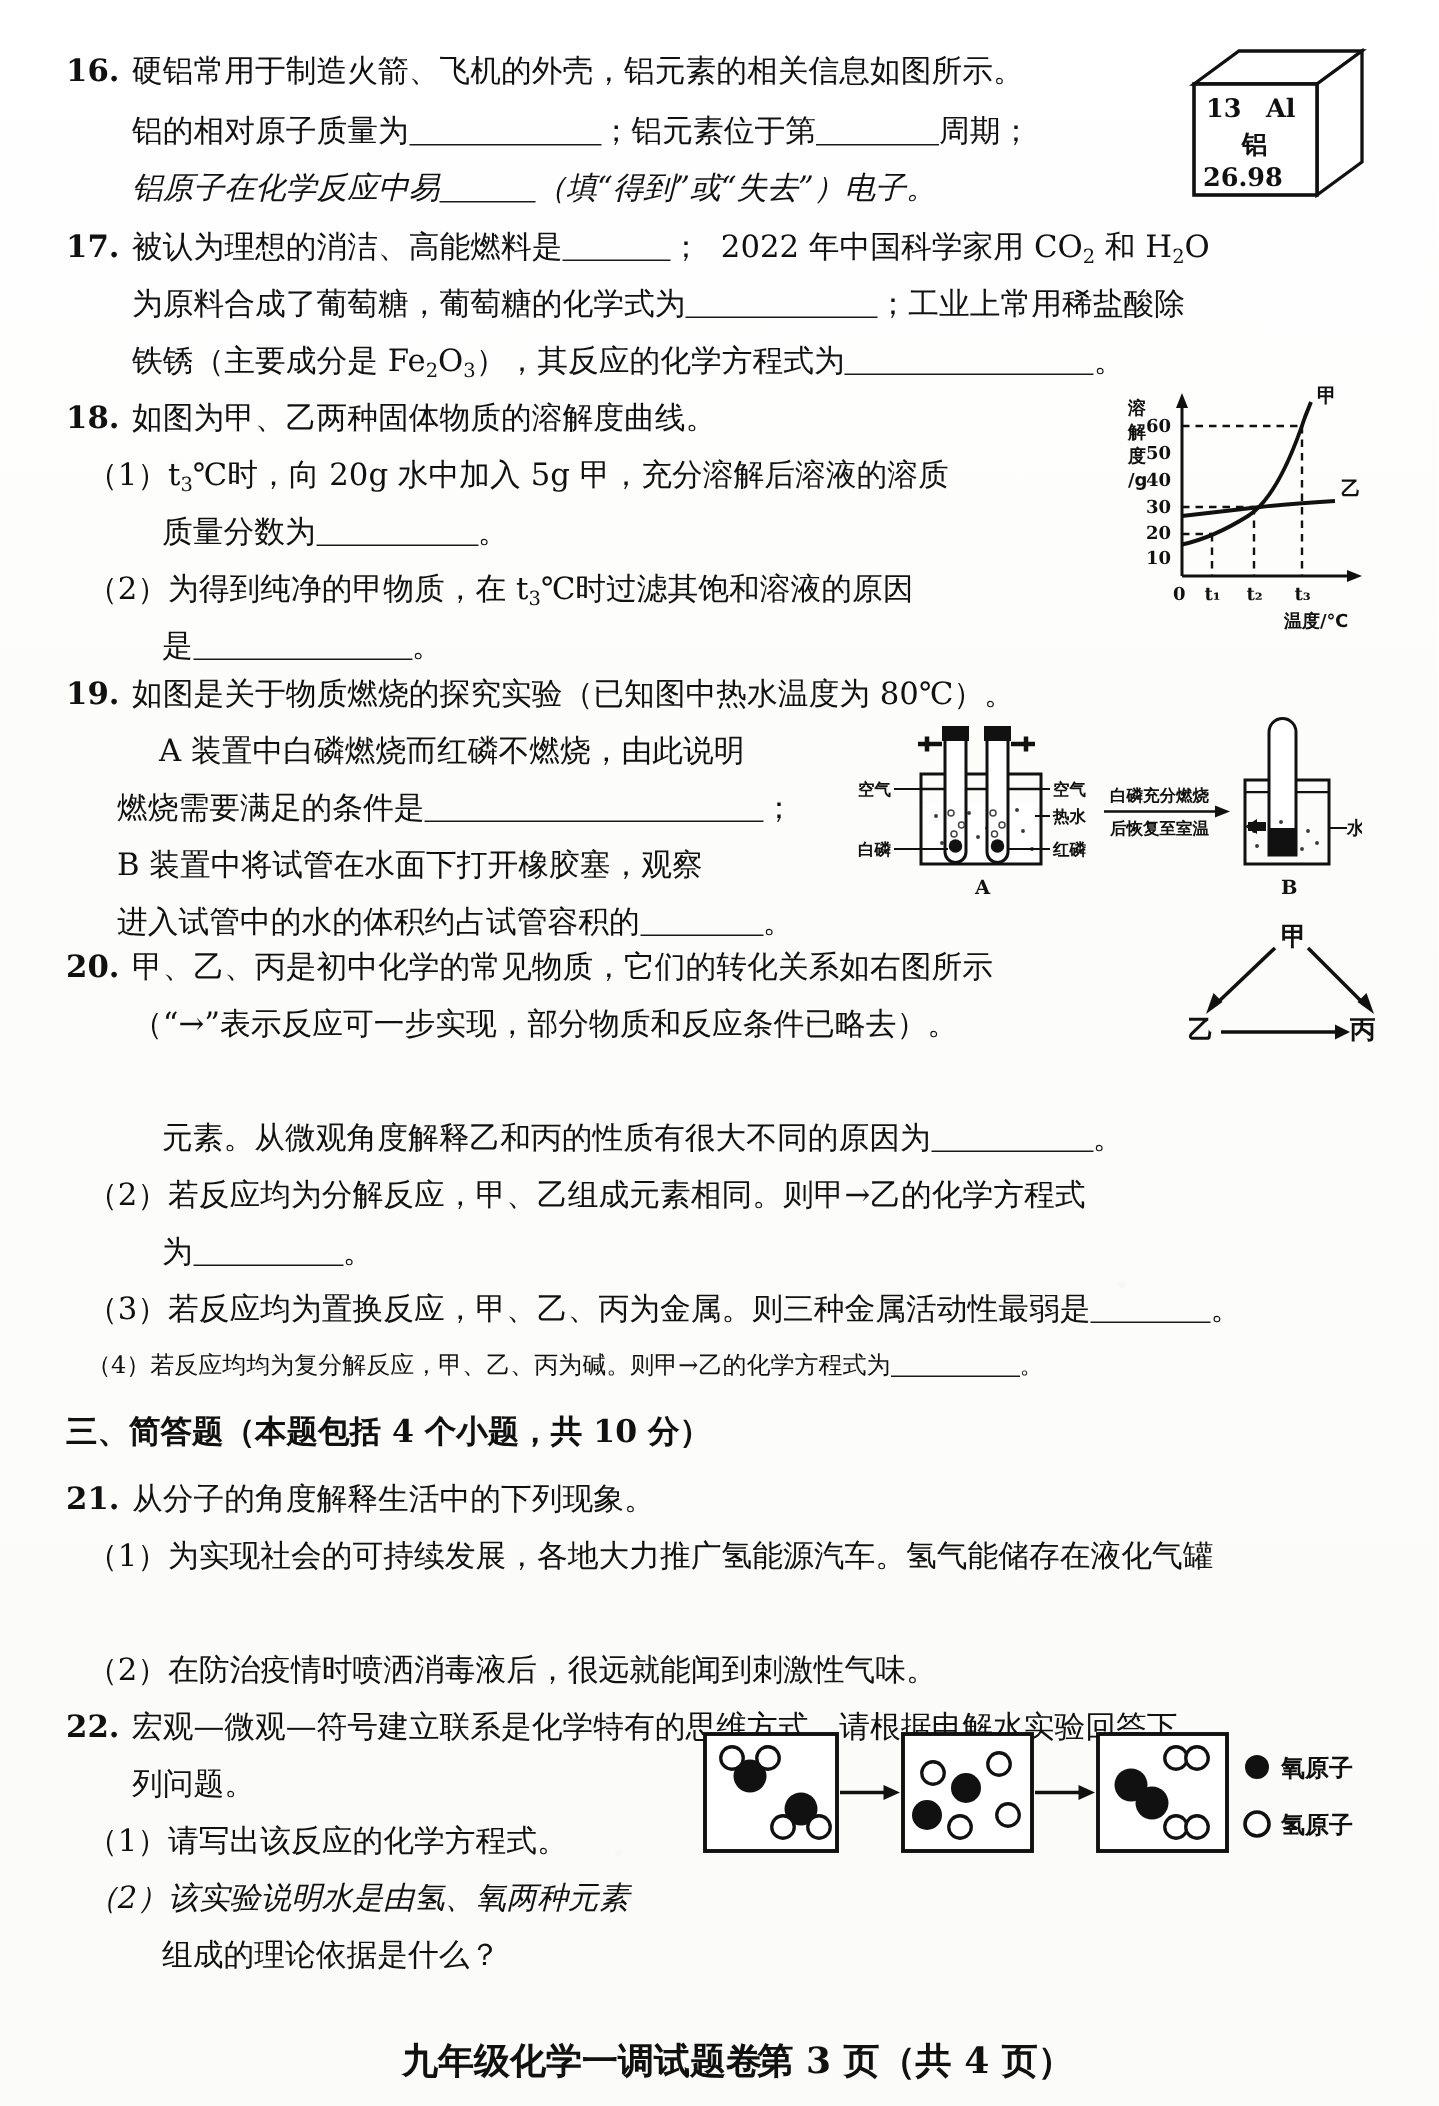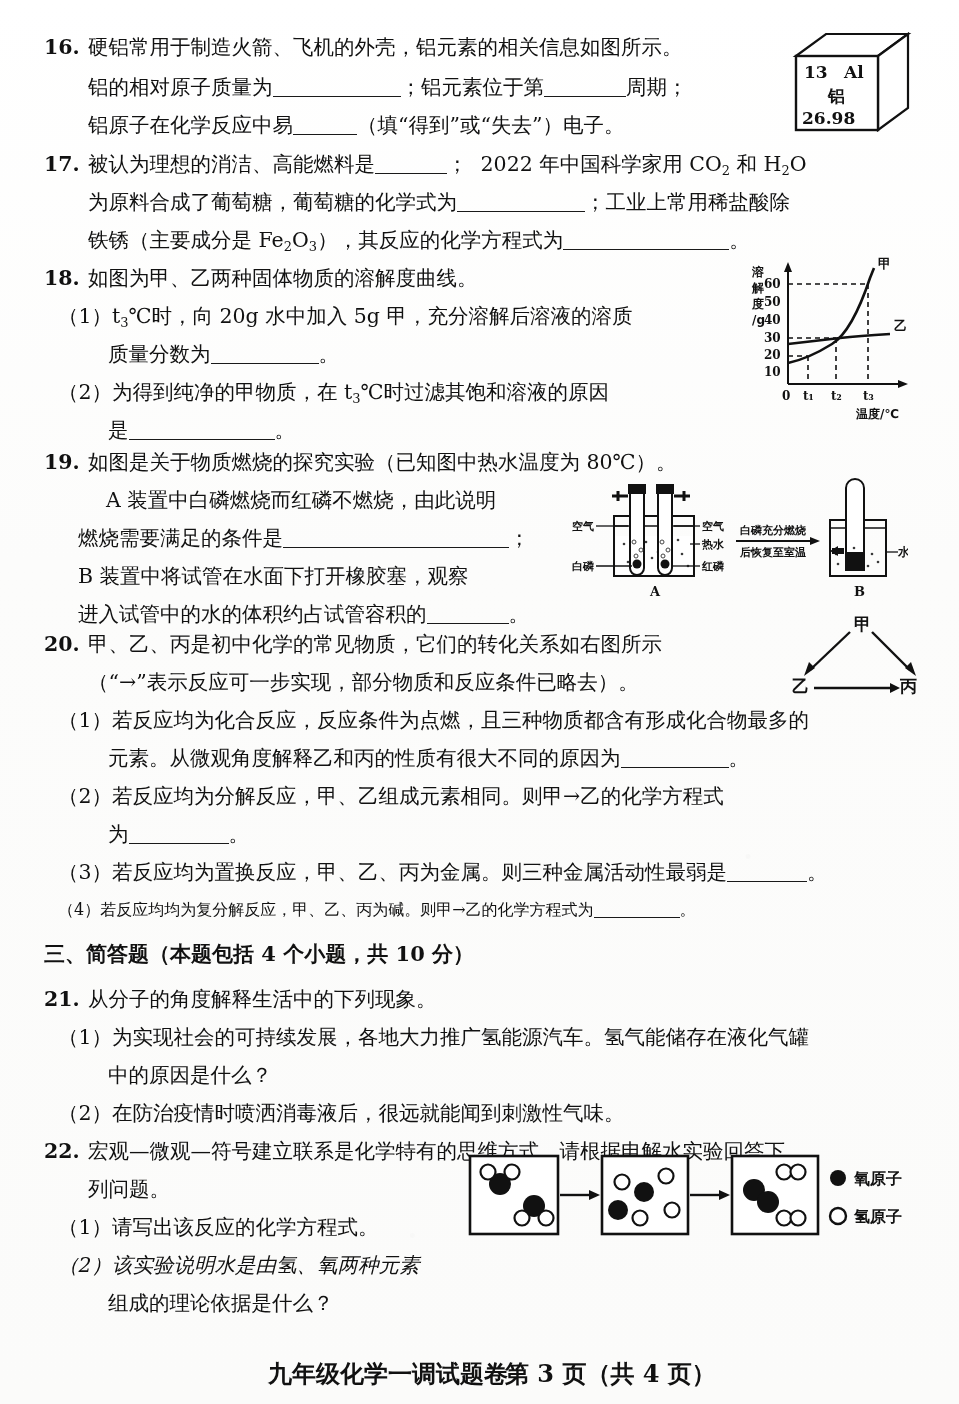--- a/index.html
+++ b/index.html
@@ -74,21 +74,21 @@
 <div id="page">
   <div id="scan-tint"></div>
 
   <div class="num" style="left:44px; top:28px;">16.</div>
   <div class="line" style="left:88px; top:28px;">硬铝常用于制造火箭、飞机的外壳，铝元素的相关信息如图所示。</div>
 
   <div class="line" style="left:88px; top:68px;">
     <span>铝的相对原子质量为</span><span class="blank" style="width:128px;"></span><span>；铝元素位于第</span><span class="blank" style="width:82px;"></span><span>周期；</span>
   </div>
 
-  <div class="line" style="left:88px; top:106px;">
+  <div class="line" style="left:88px; top:106px;font-style:italic;">
     <span>铝原子在化学反应中易</span><span class="blank" style="width:64px;"></span><span>（填“得到”或“失去”）电子。</span>
   </div>
 
   <div class="fig" style="left:786px; top:26px;">
     <svg width="130" height="115" viewBox="0 0 130 115">
       <polygon points="10,30 40,8 122,8 92,30" fill="#fff" stroke="#111" stroke-width="2.2"></polygon>
       <polygon points="92,30 122,8 122,82 92,104" fill="#fff" stroke="#111" stroke-width="2.2"></polygon>
       <rect x="10" y="30" width="82" height="74" fill="#fff" stroke="#111" stroke-width="2.4"></rect>
       <text x="18" y="52" font-family="DejaVu Serif, serif" font-size="17" font-weight="700" fill="#111">13</text>
       <text x="58" y="52" font-family="DejaVu Serif, serif" font-size="17" font-weight="700" fill="#111">Al</text>
@@ -275,41 +275,39 @@
       <polygon points="20,64 31,56 25,50" fill="#111"></polygon>
 
       <line x1="88" y1="20" x2="126" y2="58" stroke="#111" stroke-width="2.4"></line>
       <polygon points="132,64 121,56 127,50" fill="#111"></polygon>
 
       <line x1="30" y1="76" x2="108" y2="76" stroke="#111" stroke-width="2.4"></line>
       <polygon points="116,76 106,71 106,81" fill="#111"></polygon>
     </svg>
   </div>
 
-  <div class="line" style="left:58px; top:701px;">（1）若反应均为化合反应，反应条件为点燃，且三种物质都含有形成化合物最多的</div>
   <div class="line" style="left:108px; top:739px;">
     <span>元素。从微观角度解释乙和丙的性质有很大不同的原因为</span><span class="blank" style="width:108px;"></span><span>。</span>
   </div>
   <div class="line" style="left:58px; top:777px;">（2）若反应均为分解反应，甲、乙组成元素相同。则甲→乙的化学方程式</div>
   <div class="line" style="left:108px; top:815px;">
     <span>为</span><span class="blank" style="width:100px;"></span><span>。</span>
   </div>
   <div class="line" style="left:58px; top:853px;">
     <span>（3）若反应均为置换反应，甲、乙、丙为金属。则三种金属活动性最弱是</span><span class="blank" style="width:80px;"></span><span>。</span>
   </div>
   <div class="line" style="left:58px; top:891px; font-size:16px;">
     <span>（4）若反应均均为复分解反应，甲、乙、丙为碱。则甲→乙的化学方程式为</span><span class="blank" style="width:86px;"></span><span>。</span>
   </div>
 
   <div class="sect-head" style="left:44px; top:935px;">三、简答题（本题包括 4 个小题，共 10 分）</div>
 
   <div class="num" style="left:44px; top:980px;">21.</div>
   <div class="line" style="left:88px; top:980px;">从分子的角度解释生活中的下列现象。</div>
   <div class="line" style="left:58px; top:1018px;">（1）为实现社会的可持续发展，各地大力推广氢能源汽车。氢气能储存在液化气罐</div>
-  <div class="line" style="left:108px; top:1056px;">中的原因是什么？</div>
   <div class="line" style="left:58px; top:1094px;">（2）在防治疫情时喷洒消毒液后，很远就能闻到刺激性气味。</div>
 
   <div class="num" style="left:44px; top:1132px;">22.</div>
   <div class="line" style="left:88px; top:1132px;">宏观—微观—符号建立联系是化学特有的思维方式。请根据电解水实验回答下</div>
   <div class="line" style="left:88px; top:1170px;">列问题。</div>
   <div class="line" style="left:58px; top:1208px;">（1）请写出该反应的化学方程式。</div>
   <div class="line" style="left:58px; top:1246px;font-style:italic;">（2）该实验说明水是由氢、氧两种元素</div>
   <div class="line" style="left:108px; top:1284px;">组成的理论依据是什么？</div>
 
   <div class="fig" style="left:466px; top:1148px;">

